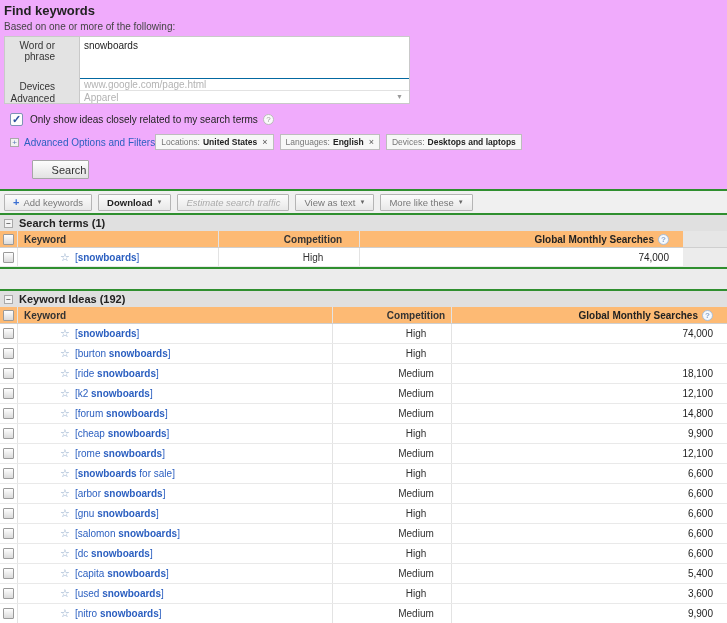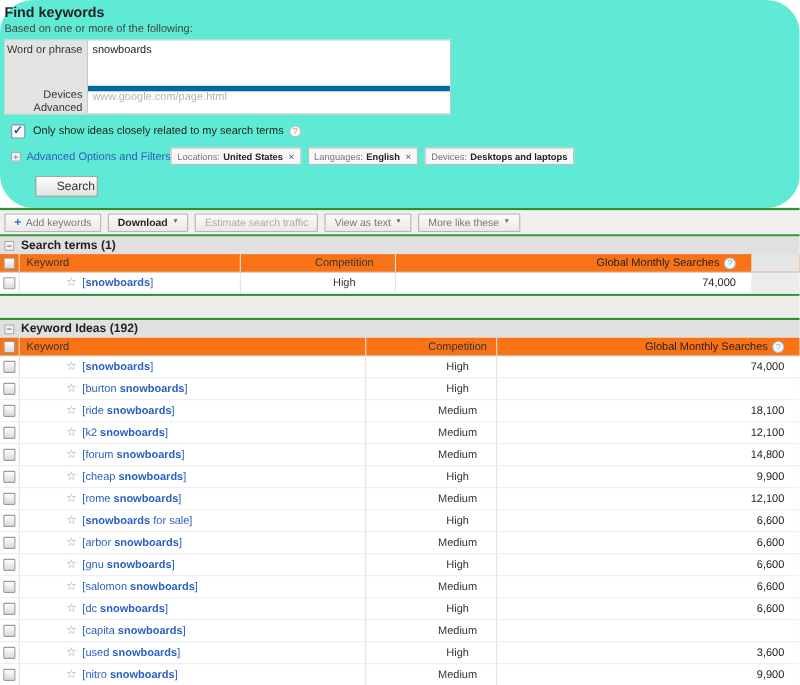--- a/index.html
+++ b/index.html
@@ -5,37 +5,37 @@
   * { box-sizing: border-box; margin: 0; padding: 0; }
   html,body { background:#fff; }
   body {
     width:727px; height:623px; overflow:hidden;
     font-family:"Liberation Sans", sans-serif;
     font-size:10px; color:#333; position:relative;
   }
   a { text-decoration:none; cursor:pointer; }
 
   
-  .top { padding:3px 0 0 4px; background:#5eead4;border-radius:30px; }
+  .top { padding:3px 0 0 4px; background:#f0abfc; }
   .page-title { font-size:13px; font-weight:bold; color:#222; margin-bottom:3px; }
   .subtitle { font-size:10px; color:#444; margin-bottom:4px; }
 
   .form-box { width:406px; border:1px solid #c9c9c9; background:#fff; }
   .f-row { display:grid; grid-template-columns:75px 1fr; }
   .f-label {
     background:#e3e3e3; border-right:1px solid #c9c9c9;
-    text-align:right; padding:3px 4px 0 0; font-size:10px; color:#333;
+    text-align:right; padding:3px 24px 0 0; font-size:10px; color:#333;
   }
   .f-field { background:#fff; position:relative; }
   .row-word .f-field { height:41px; }
   .row-word .f-label { height:41px; }
   .word-area { padding:3px 4px; font-size:10px; color:#222; white-space:pre; cursor:text; }
   .row-site .f-field, .row-site .f-label { height:12px; }
   .row-cat  .f-field, .row-cat  .f-label { height:13px; }
-  .row-site .f-field { border-top:5px solid #0369a1; }
+  .row-site .f-field { border-top:1px solid #0369a1; }
   .row-cat  .f-field { border-top:1px solid #e2e2e2; }
   .ghost { color:#b3b3b3; font-size:10px; line-height:12px; padding:0 4px; cursor:text; }
   .row-cat .ghost { line-height:13px; }
   .dd-arrow { position:absolute; right:6px; top:2px; font-size:7px; color:#9a9a9a; }
 
   .options-row { margin:9px 0 0 6px; display:flex; align-items:center; }
   .cb-big {
     width:13px; height:13px; border:1px solid #7e93b6; background:#fdfdfd;
     display:inline-flex; align-items:center; justify-content:center;
     border-radius:2px; cursor:pointer;
@@ -79,40 +79,40 @@
     padding:3px 0 3px 4px; display:flex; gap:6px; height:24px; align-items:center;
   }
   .tbtn {
     height:17px; border:1px solid #b5b5b5; background:linear-gradient(#fcfcfc,#e8e8e8);
     font-family:"Liberation Sans", sans-serif; font-size:9.5px; color:#777;
     padding:0 8px; cursor:pointer; display:inline-flex; align-items:center; gap:4px;
     border-radius:1px;
   }
   .tbtn .plus { color:#3a6fd1; font-weight:bold; font-size:11px; }
   .tbtn.bold { color:#222; font-weight:bold; }
-  .tbtn.disabled { color:#aaa; cursor:default; }
+  .tbtn.disabled { color:#aaa; cursor:default;font-style:italic; }
   .tbtn .dda { font-size:6px; color:#666; }
 
   .section { border-top:2px solid var(--green); background:#fff; }
   .section.st { border-bottom:2px solid var(--green); margin-bottom:20px; }
   .sec-head {
     background:#e0e0e0; height:16px; display:flex; align-items:center;
     padding-left:4px; font-weight:bold; font-size:11px; color:#222;
   }
   .collapser {
     width:9px; height:9px; border:1px solid #a9a9a9; background:#f4f4f4;
     color:#666; font-size:8px; line-height:7px; text-align:center;
     display:inline-block; margin-right:6px; cursor:pointer;
   }
 
   .grid-st { display:grid; grid-template-columns:18px 200px 142px 323px 1fr; }
   .grid-ki { display:grid; grid-template-columns:18px 314px 120px 1fr; }
 
-  .col-head { background:#f97316; height:17px; border-bottom:1px solid #cfcfcf;
-    font-weight:normal; color:#333; }
+  .col-head { background:#fdba74; height:17px; border-bottom:1px solid #cfcfcf;
+    font-weight:bold; color:#333; }
   .col-head .cell { display:flex; align-items:center; }
   .row { background:#fff; border-bottom:1px solid #e9e9e9; }
   .row-st { height:19px; }
   .row-ki { height:20px; }
   .cell { display:flex; align-items:center; overflow:hidden; }
   .c-check { justify-content:flex-start; padding-left:3px;
     border-right:1px solid #e3e3e3; }
   .c-kw { padding-left:42px; gap:5px; }
   .col-head .c-kw { padding-left:6px; }
   .c-comp { justify-content:center; border-left:1px solid #e3e3e3;
@@ -145,20 +145,24 @@
       </div>
     </div>
     <div class="f-row row-site">
       <div class="f-label">Devices</div>
       <div class="f-field">
         <div class="ghost">www.google.com/page.html</div>
       </div>
     </div>
     <div class="f-row row-cat">
       <div class="f-label">Advanced</div>
+      <div class="f-field">
+        <div class="ghost">Apparel</div>
+        <span class="dd-arrow">▼</span>
+      </div>
     </div>
   </div>
 
   <div class="options-row">
     <span class="cb-big">
         <span class="mark">✓</span>
       </span>
     <span class="options-label">Only show ideas closely related to my search terms</span>
     <span class="help gray">?</span>
   </div>
@@ -395,20 +399,21 @@
         </div>
         <div class="row row-ki grid-ki">
           <div class="cell c-check">
             <span class="cb"></span>
           </div>
           <div class="cell c-kw">
             <span class="star">☆</span>
             <a class="kwlink">[capita <b>snowboards</b>]</a>
           </div>
           <div class="cell c-comp">Medium</div>
+          <div class="cell c-search">5,400</div>
         </div>
         <div class="row row-ki grid-ki">
           <div class="cell c-check">
             <span class="cb"></span>
           </div>
           <div class="cell c-kw">
             <span class="star">☆</span>
             <a class="kwlink">[used <b>snowboards</b>]</a>
           </div>
           <div class="cell c-comp">High</div>

